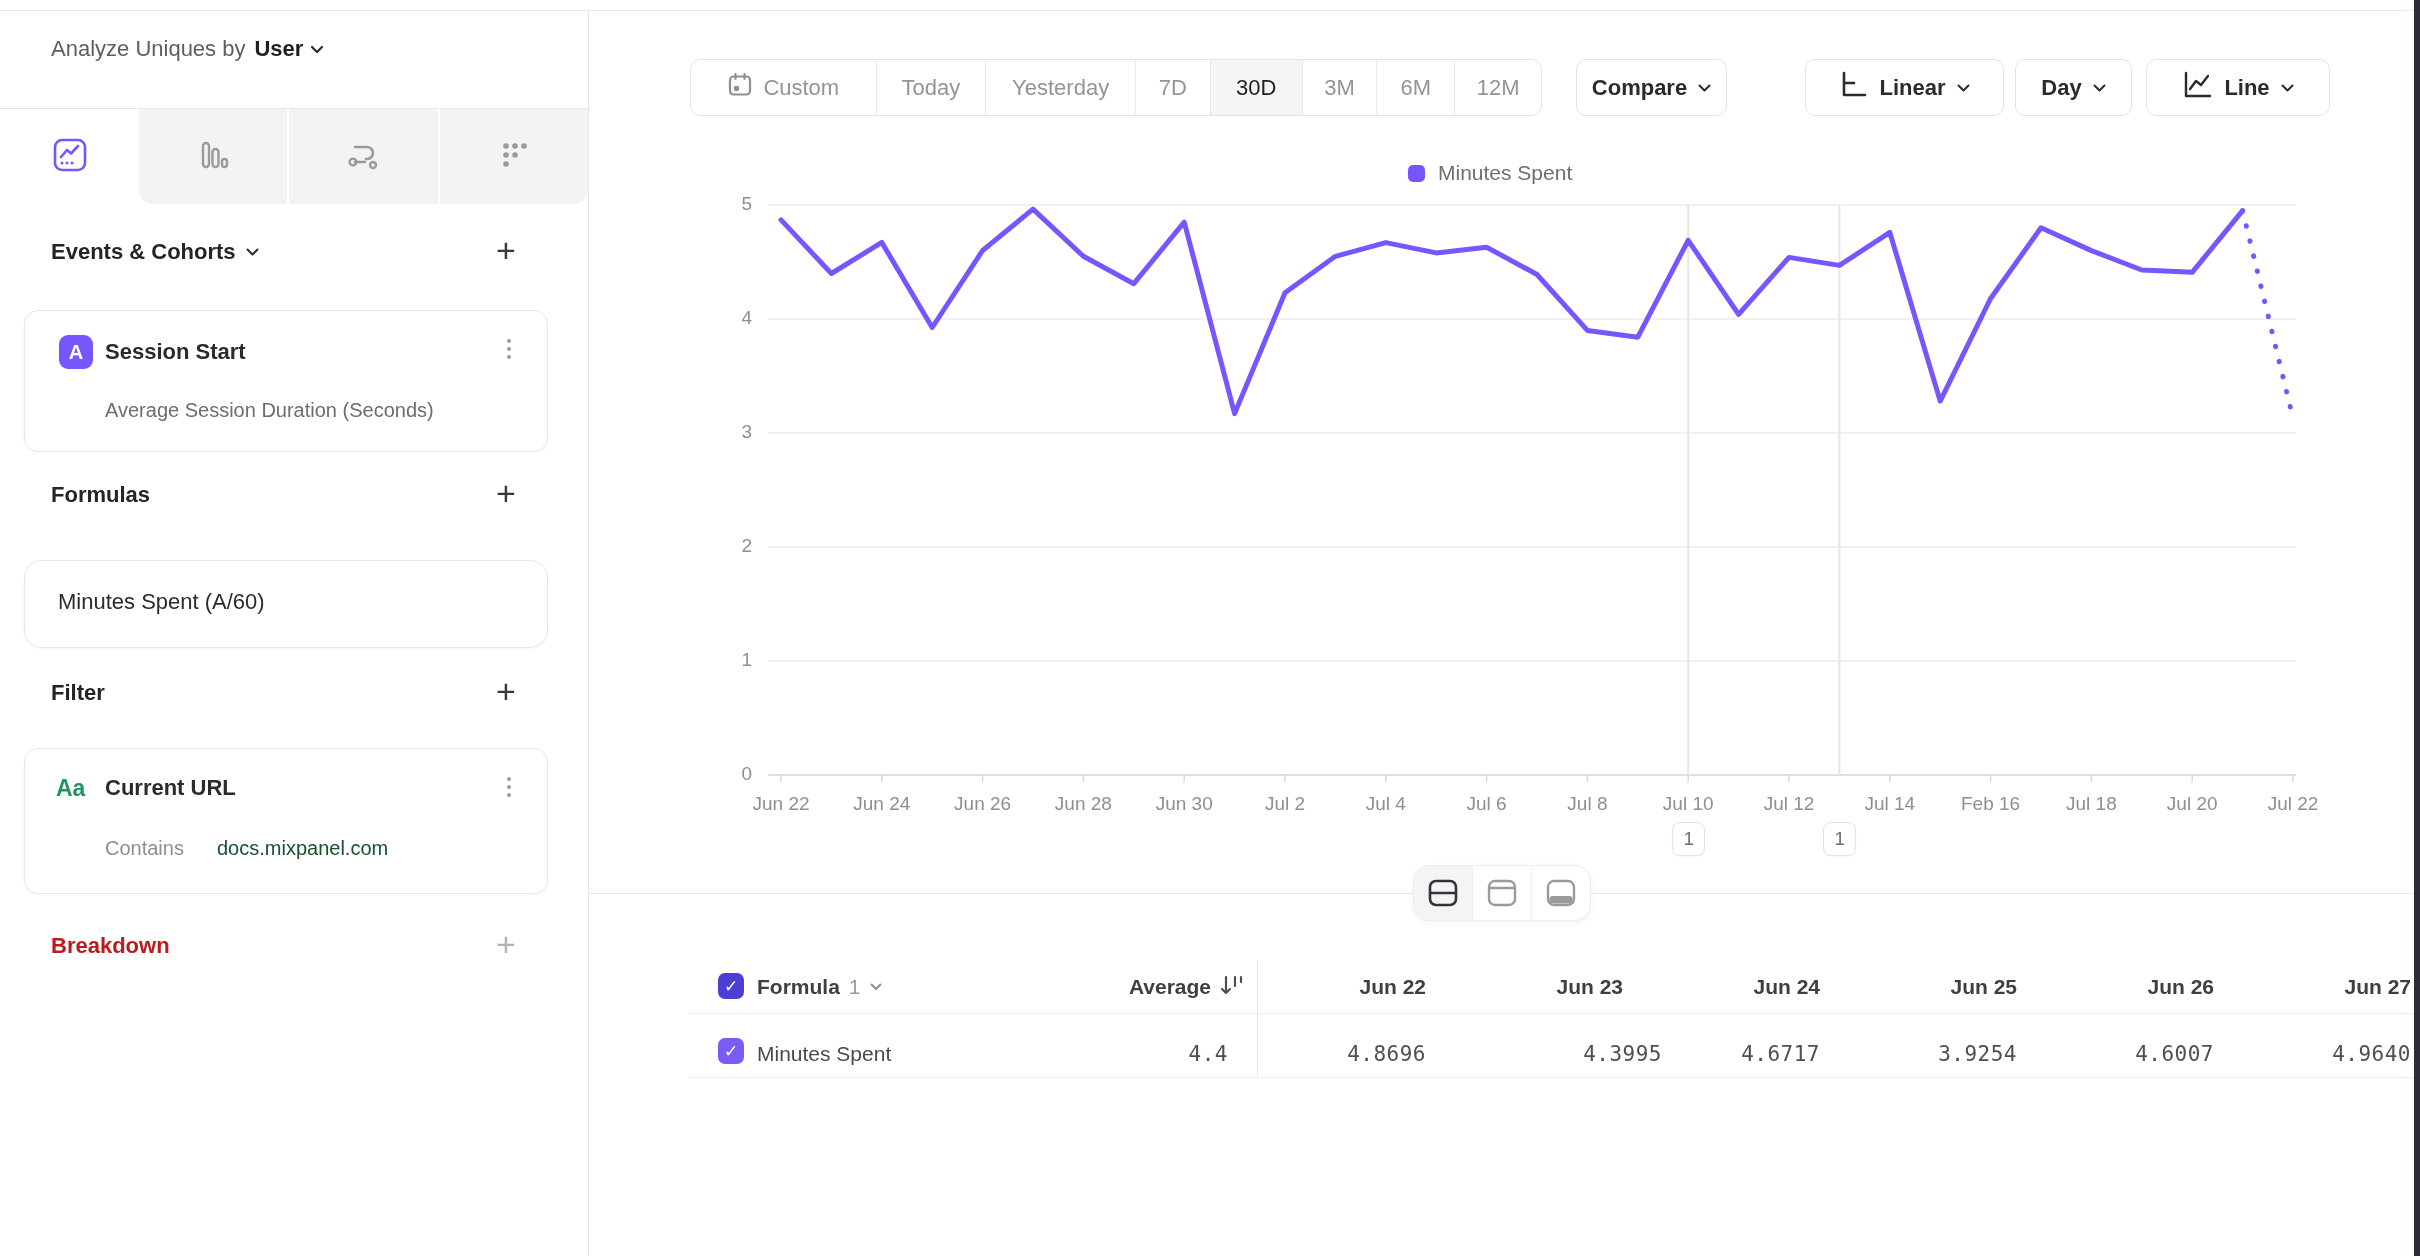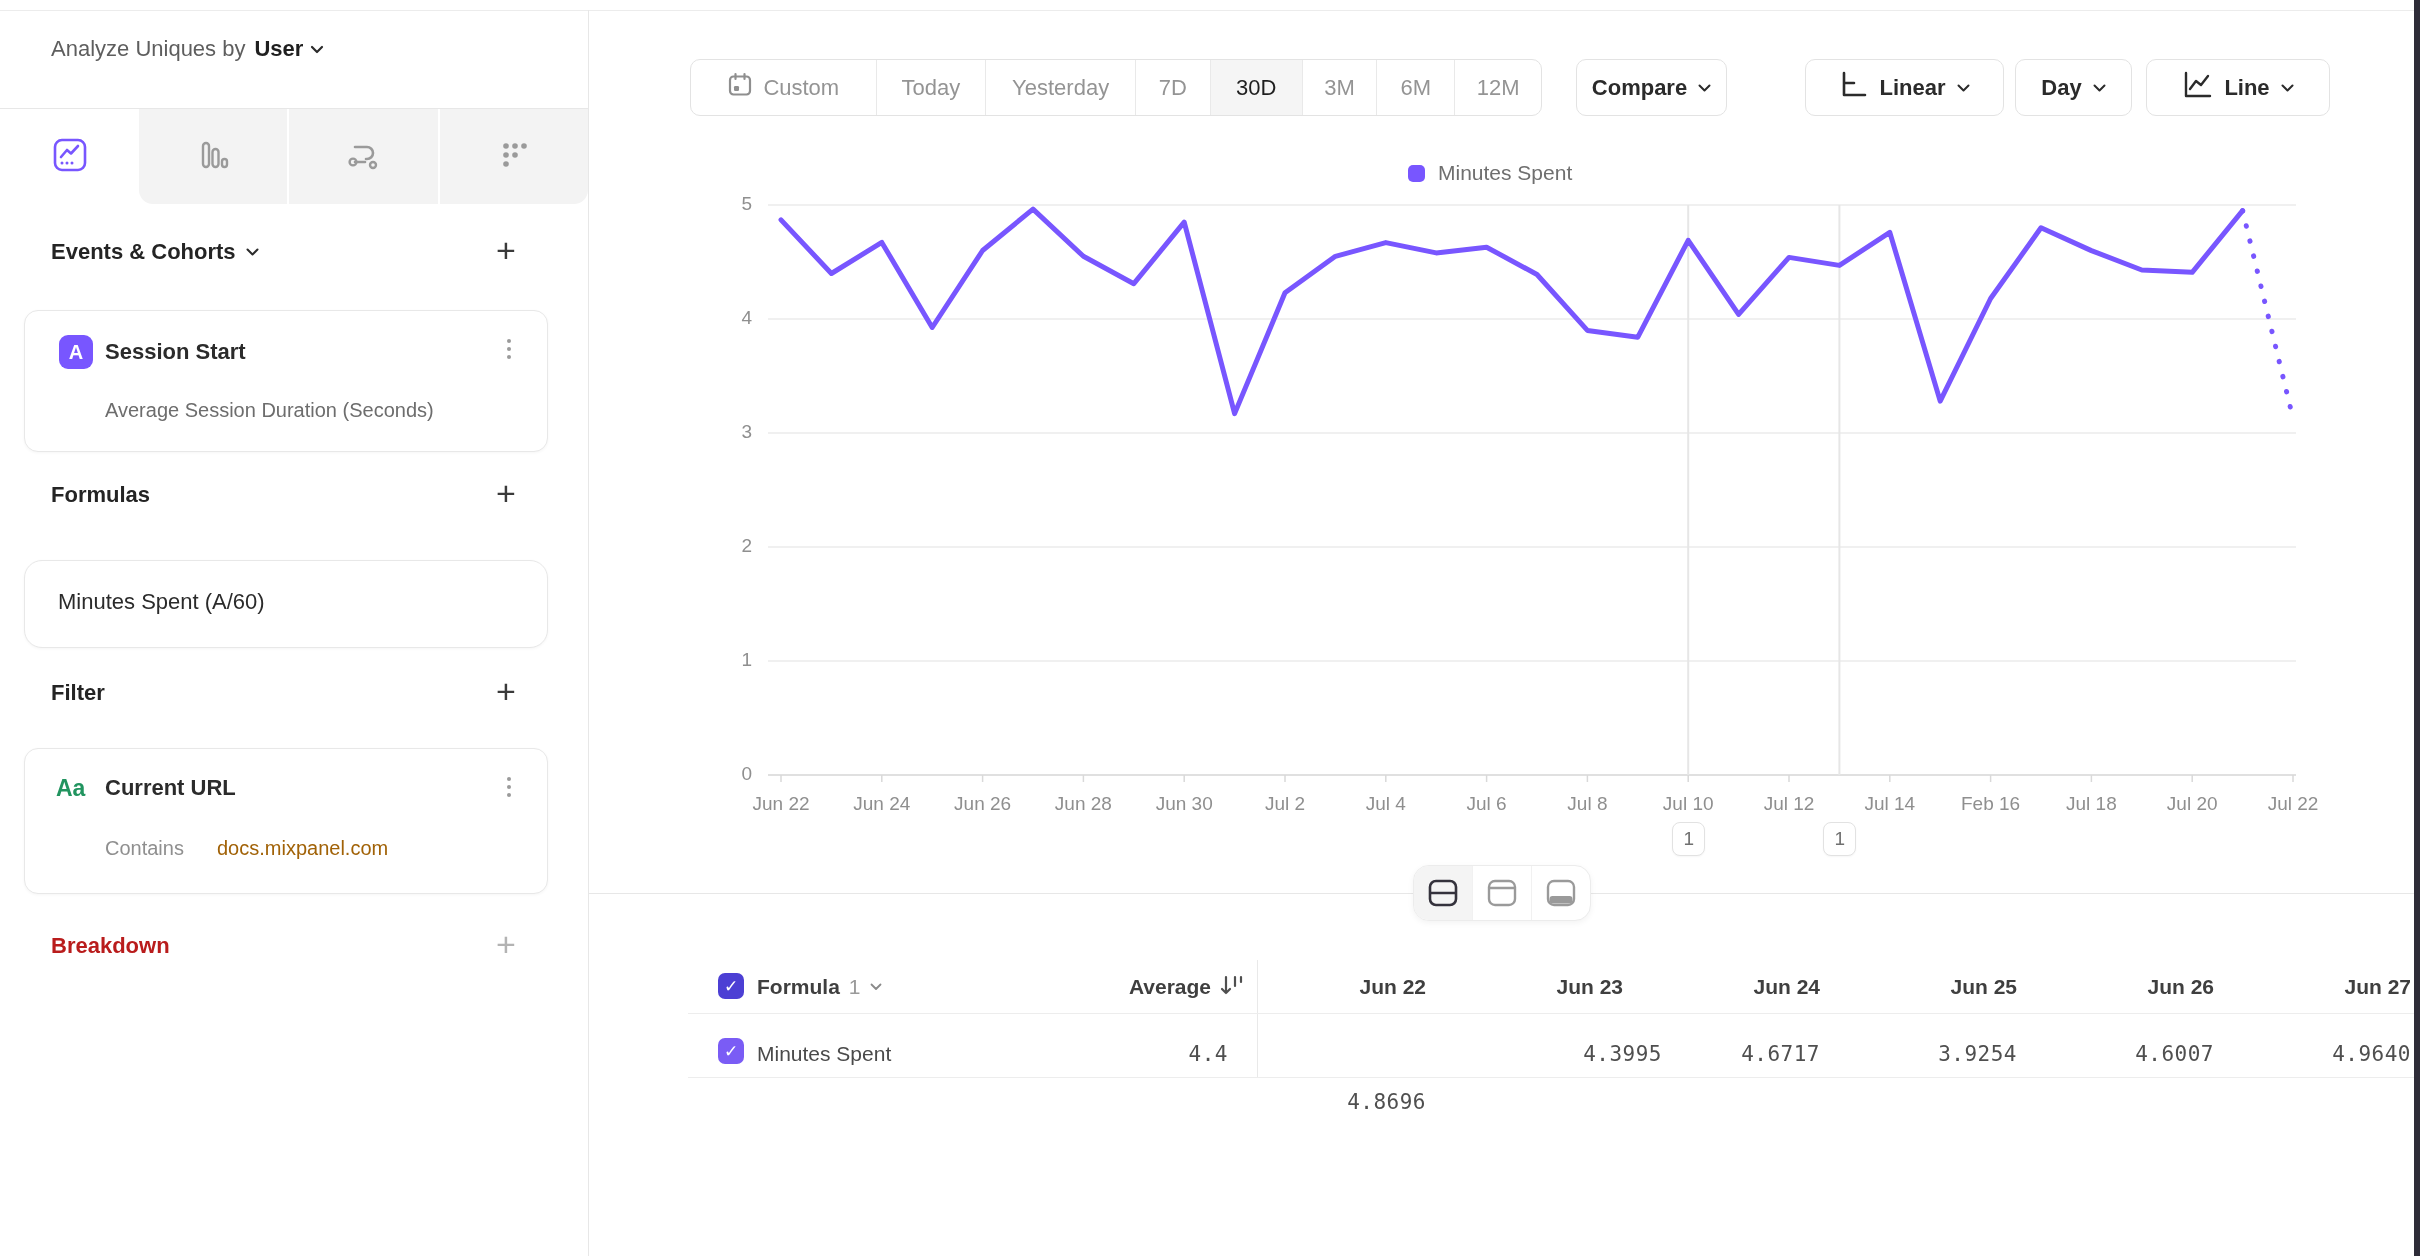--- a/index.html
+++ b/index.html
@@ -187,21 +187,21 @@
 
   <div class="abs card" style="left:24px;top:748px;width:522px;height:144px;">
     <div class="abs aa-badge" style="left:31px;top:26px;">Aa</div>
     <div class="abs card-title" style="left:80px;top:26px;">Current URL</div>
     <div class="abs kebab" style="left:478px;top:24px;">
         <i></i>
         <i></i>
         <i></i>
       </div>
     <div class="abs card-sub muted" style="left:80px;top:88px;">Contains</div>
-    <div class="abs card-sub" style="left:192px;top:88px;color:#a16207;">docs.mixpanel.com</div>
+    <div class="abs card-sub" style="left:192px;top:88px;color:#14532d;">docs.mixpanel.com</div>
   </div>
 
   <div class="abs section-title" style="left:51px;top:933px;color:#b91c1c;">
     <span>Breakdown</span>
   </div>
   <div class="abs plus-btn plus-muted" style="left:496px;top:929px;">+</div>
 
   <div class="abs segmented" id="date-ranges">
       <div class="seg" style="width: 185px;">
         <span><svg width="26" height="26" viewBox="0 0 26 26">
@@ -383,21 +383,21 @@
   </span>
   <div class="abs vline" style="left:1257px;top:960px;height:117px;"></div>
   <div class="abs tline" style="left:688px;top:1013px;width:1726px;"></div>
   <div class="abs tline" style="left:688px;top:1077px;width:1726px;"></div>
 
   <div class="abs checkbox cb-light" style="left:718px;top:1038px;">✓</div>
   <div class="abs row-label" style="left:757px;top:1042px;">Minutes Spent</div>
   <div class="abs mono" style="left:1028px;top:1042px;width:200px;text-align:right;">4.4</div>
   <div id="table-cols">
       <div class="abs th-text col-cell" style="left: 1257px; top: 975px;">Jun 22</div>
-      <div class="abs mono col-cell" style="left: 1257px; top: 1090px;">4.8696</div>
+      <div class="abs mono col-cell" style="left: 1257px; top: 1042px;">4.8696</div>
       <div class="abs th-text col-cell" style="left: 1454px; top: 975px;">Jun 23</div>
       <div class="abs mono col-cell" style="left: 1493px; top: 1042px;">4.3995</div>
       <div class="abs th-text col-cell" style="left: 1651px; top: 975px;">Jun 24</div>
       <div class="abs mono col-cell" style="left: 1651px; top: 1042px;">4.6717</div>
       <div class="abs th-text col-cell" style="left: 1848px; top: 975px;">Jun 25</div>
       <div class="abs mono col-cell" style="left: 1848px; top: 1042px;">3.9254</div>
       <div class="abs th-text col-cell" style="left: 2045px; top: 975px;">Jun 26</div>
       <div class="abs mono col-cell" style="left: 2045px; top: 1042px;">4.6007</div>
       <div class="abs th-text col-cell" style="left: 2242px; top: 975px;">Jun 27</div>
       <div class="abs mono col-cell" style="left: 2242px; top: 1042px;">4.9640</div>

